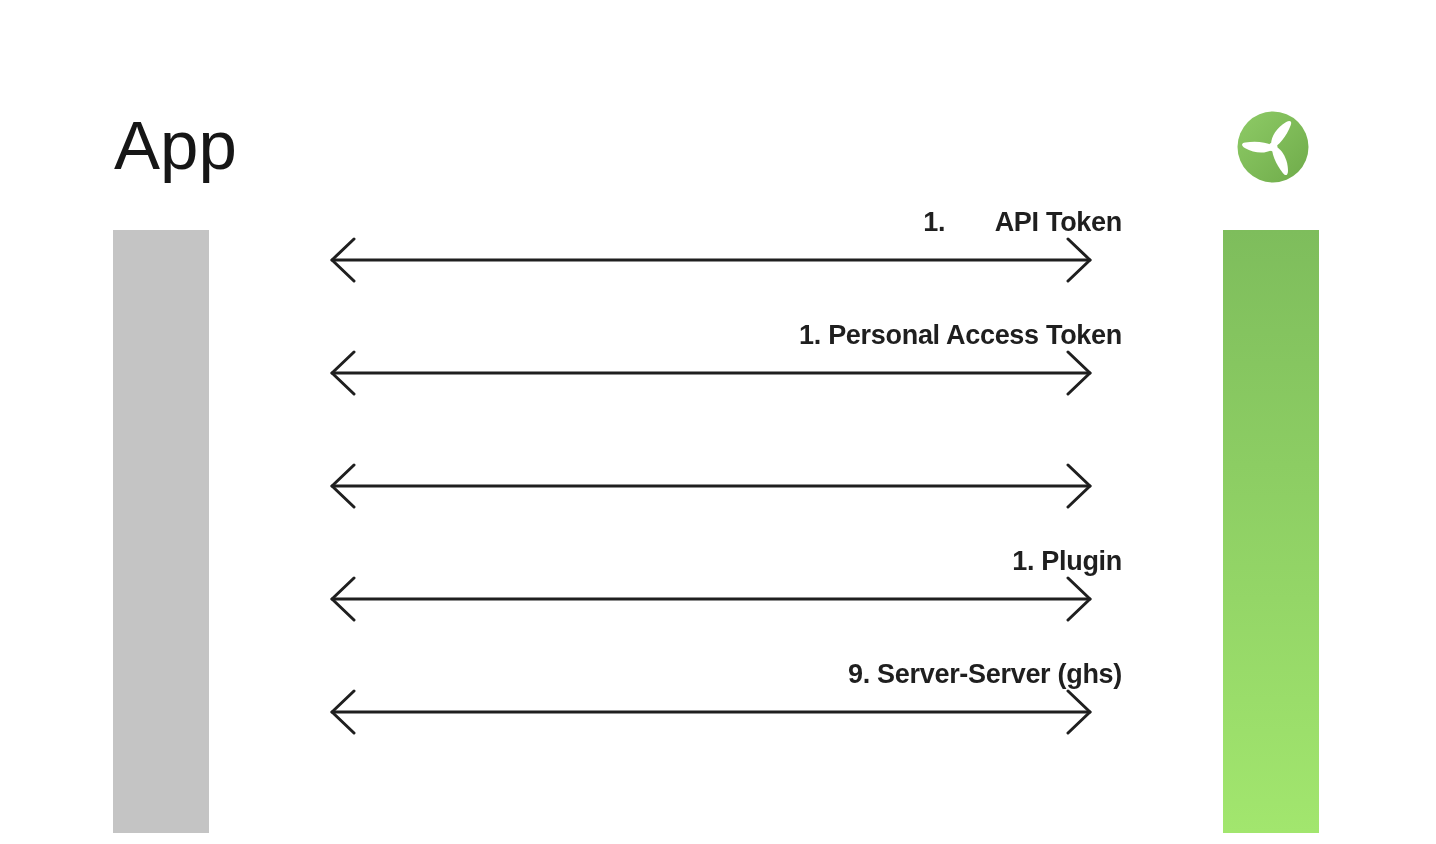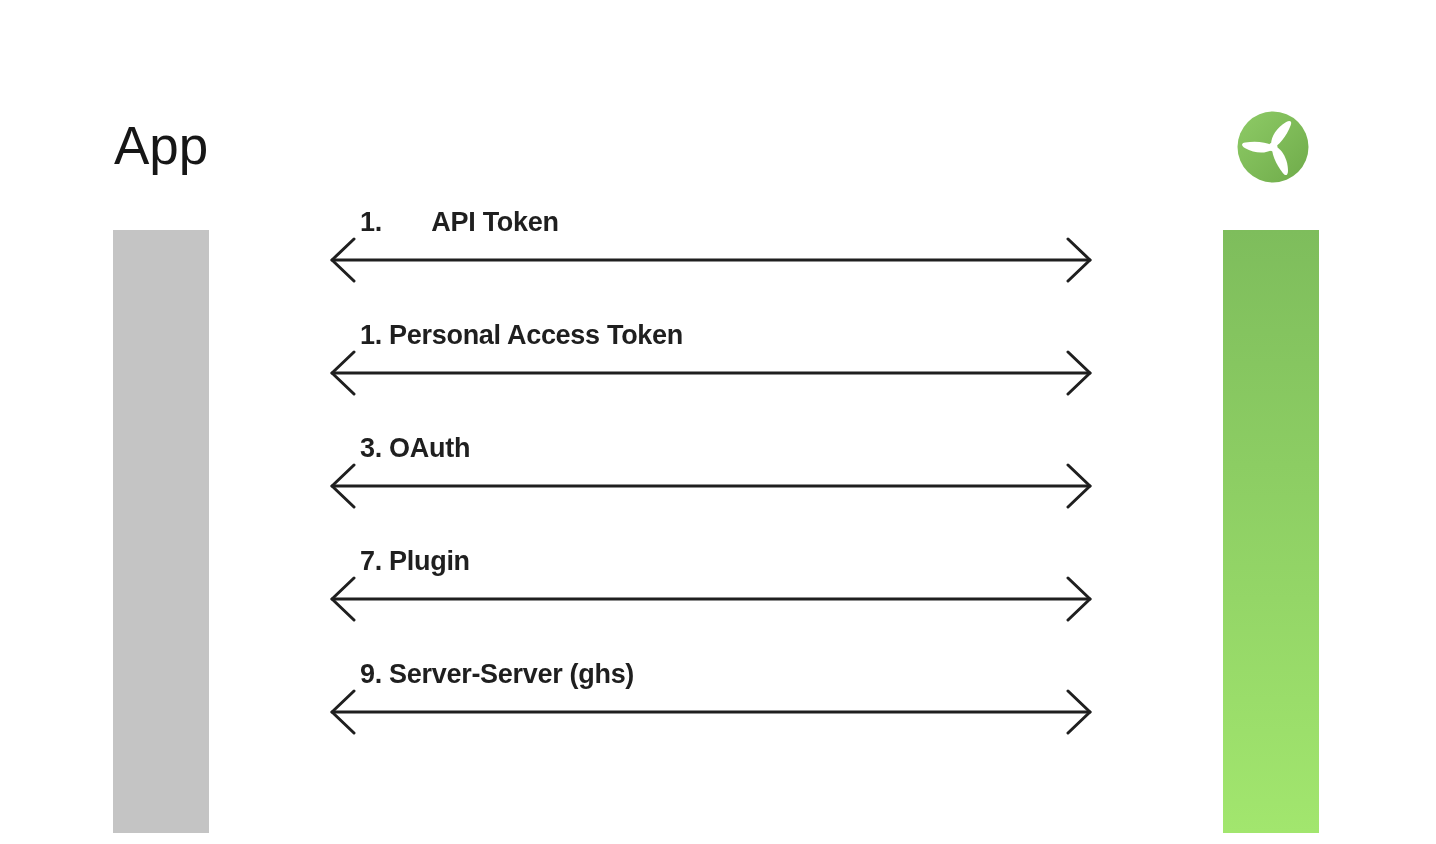--- a/index.html
+++ b/index.html
@@ -14,21 +14,21 @@
     background: #ffffff;
     overflow: hidden;
     font-family: "Liberation Sans", sans-serif;
     color: #1f1f1f;
   }
   .app-title {
     position: absolute;
     left: 114px;
     top: 116px;
     margin: 0;
-    font-size: 53px;
+    font-size: 69px;
     line-height: 60px;
     font-weight: 400;
     letter-spacing: 0;
     color: #161616;
   }
   .logo {
     position: absolute;
     left: 1237px;
     top: 111px;
     width: 72px;
@@ -49,21 +49,21 @@
     width: 762px;
     height: 78px;
   }
   .msg-label {
     position: absolute;
     left: 30px;
     top: 0;
     width: 762px;
     height: 30px;
     line-height: 30px;
-    text-align: left;
+    text-align: right;
     font-size: 27px;
     font-weight: 700;
     letter-spacing: -0.3px;
     white-space: pre;
     color: #1f1f1f;
   }
   .msg-arrow {
     position: absolute;
     left: 0;
     top: 30px;
@@ -127,30 +127,29 @@
   <div class="message" style="top:320px">
     <div class="msg-label">1. Personal Access Token</div>
     <svg class="msg-arrow" viewBox="0 0 762 46" fill="none" stroke-width="3" stroke-linecap="round" stroke-linejoin="round">
       <line x1="2" y1="23" x2="760" y2="23" stroke="#1f1f1f"></line>
       <polyline points="24,2 2,23 24,44" stroke="#1f1f1f"></polyline>
       <polyline points="738,2 760,23 738,44" stroke="#1f1f1f"></polyline>
     </svg>
   </div>
 
   <div class="message" style="top:433px">
-    <div class="msg-label">3. OAuth</div>
     <svg class="msg-arrow" viewBox="0 0 762 46" fill="none" stroke-width="3" stroke-linecap="round" stroke-linejoin="round">
       <line x1="2" y1="23" x2="760" y2="23" stroke="#1f1f1f"></line>
       <polyline points="24,2 2,23 24,44" stroke="#1f1f1f"></polyline>
       <polyline points="738,2 760,23 738,44" stroke="#1f1f1f"></polyline>
     </svg>
   </div>
 
   <div class="message" style="top:546px">
-    <div class="msg-label">7. Plugin</div>
+    <div class="msg-label">1. Plugin</div>
     <svg class="msg-arrow" viewBox="0 0 762 46" fill="none" stroke-width="3" stroke-linecap="round" stroke-linejoin="round">
       <line x1="2" y1="23" x2="760" y2="23" stroke="#1f1f1f"></line>
       <polyline points="24,2 2,23 24,44" stroke="#1f1f1f"></polyline>
       <polyline points="738,2 760,23 738,44" stroke="#1f1f1f"></polyline>
     </svg>
   </div>
 
   <div class="message" style="top:659px">
     <div class="msg-label">9. Server-Server (ghs)</div>
     <svg class="msg-arrow" viewBox="0 0 762 46" fill="none" stroke-width="3" stroke-linecap="round" stroke-linejoin="round">

